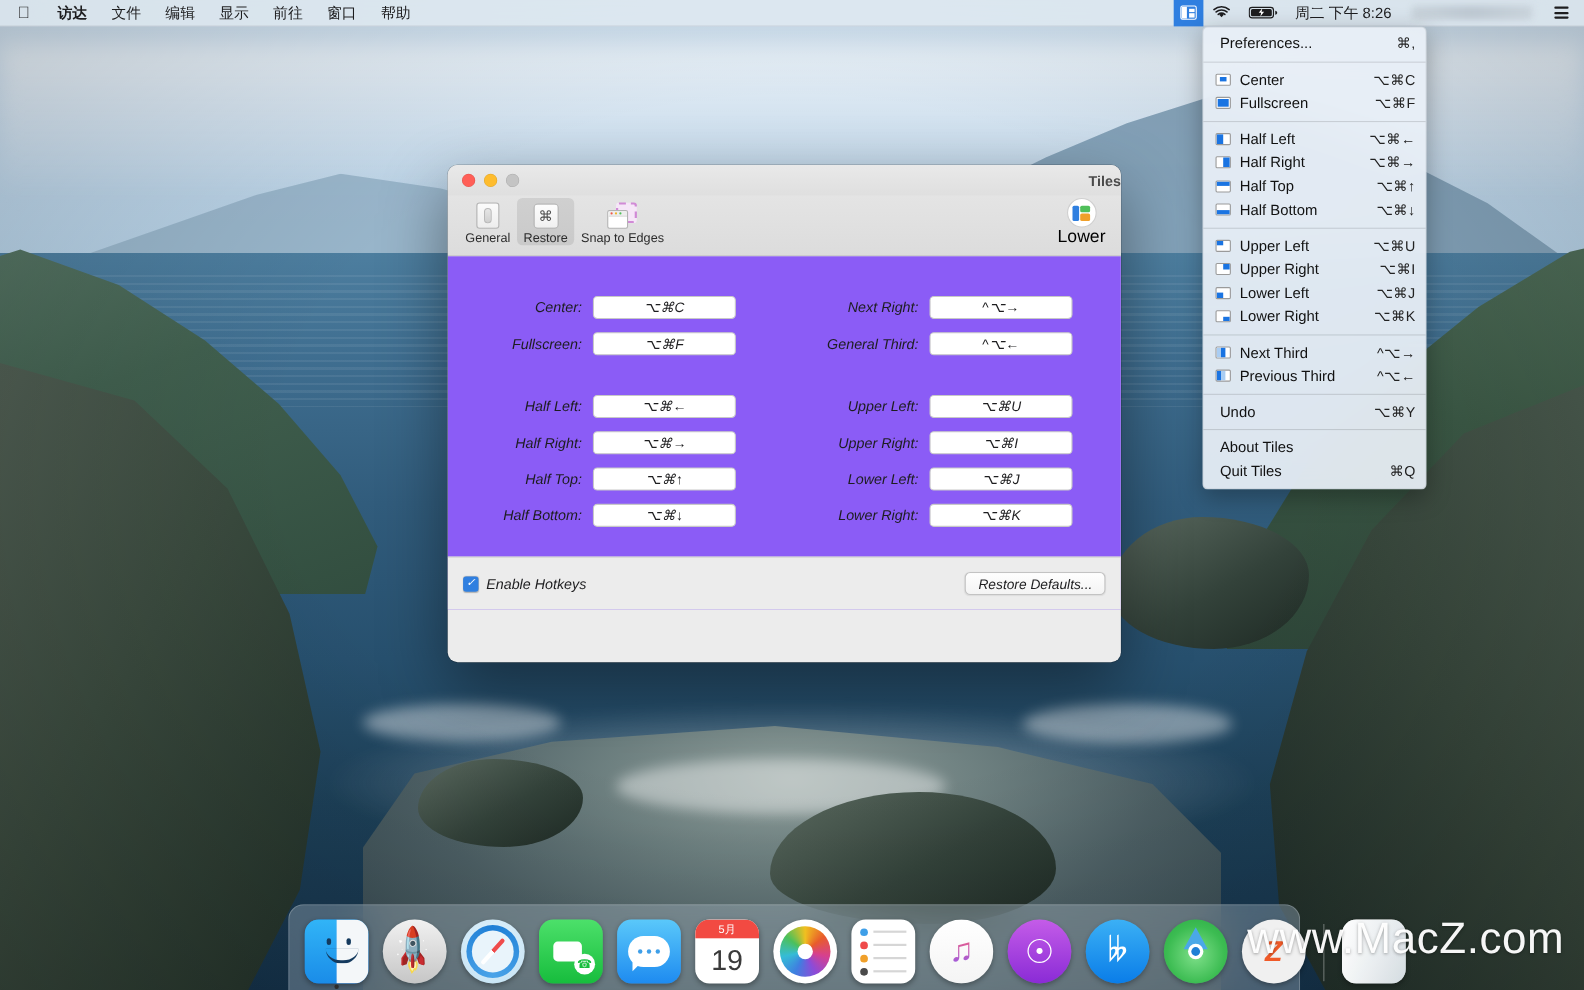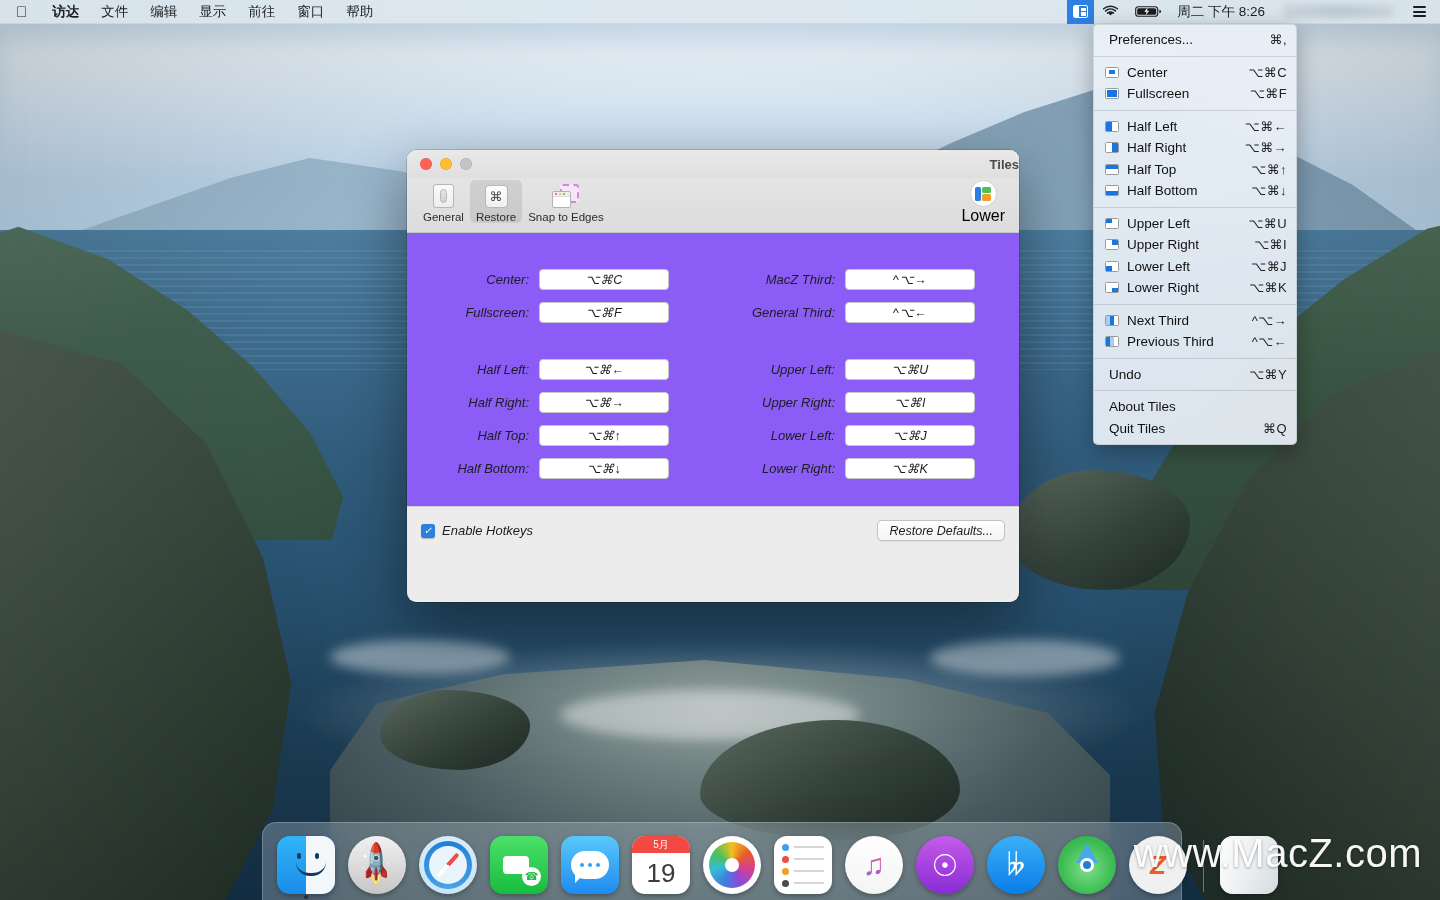--- a/index.html
+++ b/index.html
@@ -648,21 +648,21 @@
           <span class="fld">⌥⌘↑</span>
         </div>
         <div class="frow">
           <span class="lab">Half Bottom:</span>
           <span class="fld">⌥⌘↓</span>
         </div>
       </div>
 
       <div class="col">
         <div class="frow">
-          <span class="lab">MacZ Third:</span>
+          <span class="lab">Next Right:</span>
           <span class="fld">^⌥→</span>
         </div>
         <div class="frow">
           <span class="lab">General Third:</span>
           <span class="fld">^⌥←</span>
         </div>
         <div class="spacer24"></div>
         <div class="frow">
           <span class="lab">Upper Left:</span>
           <span class="fld">⌥⌘U</span>

